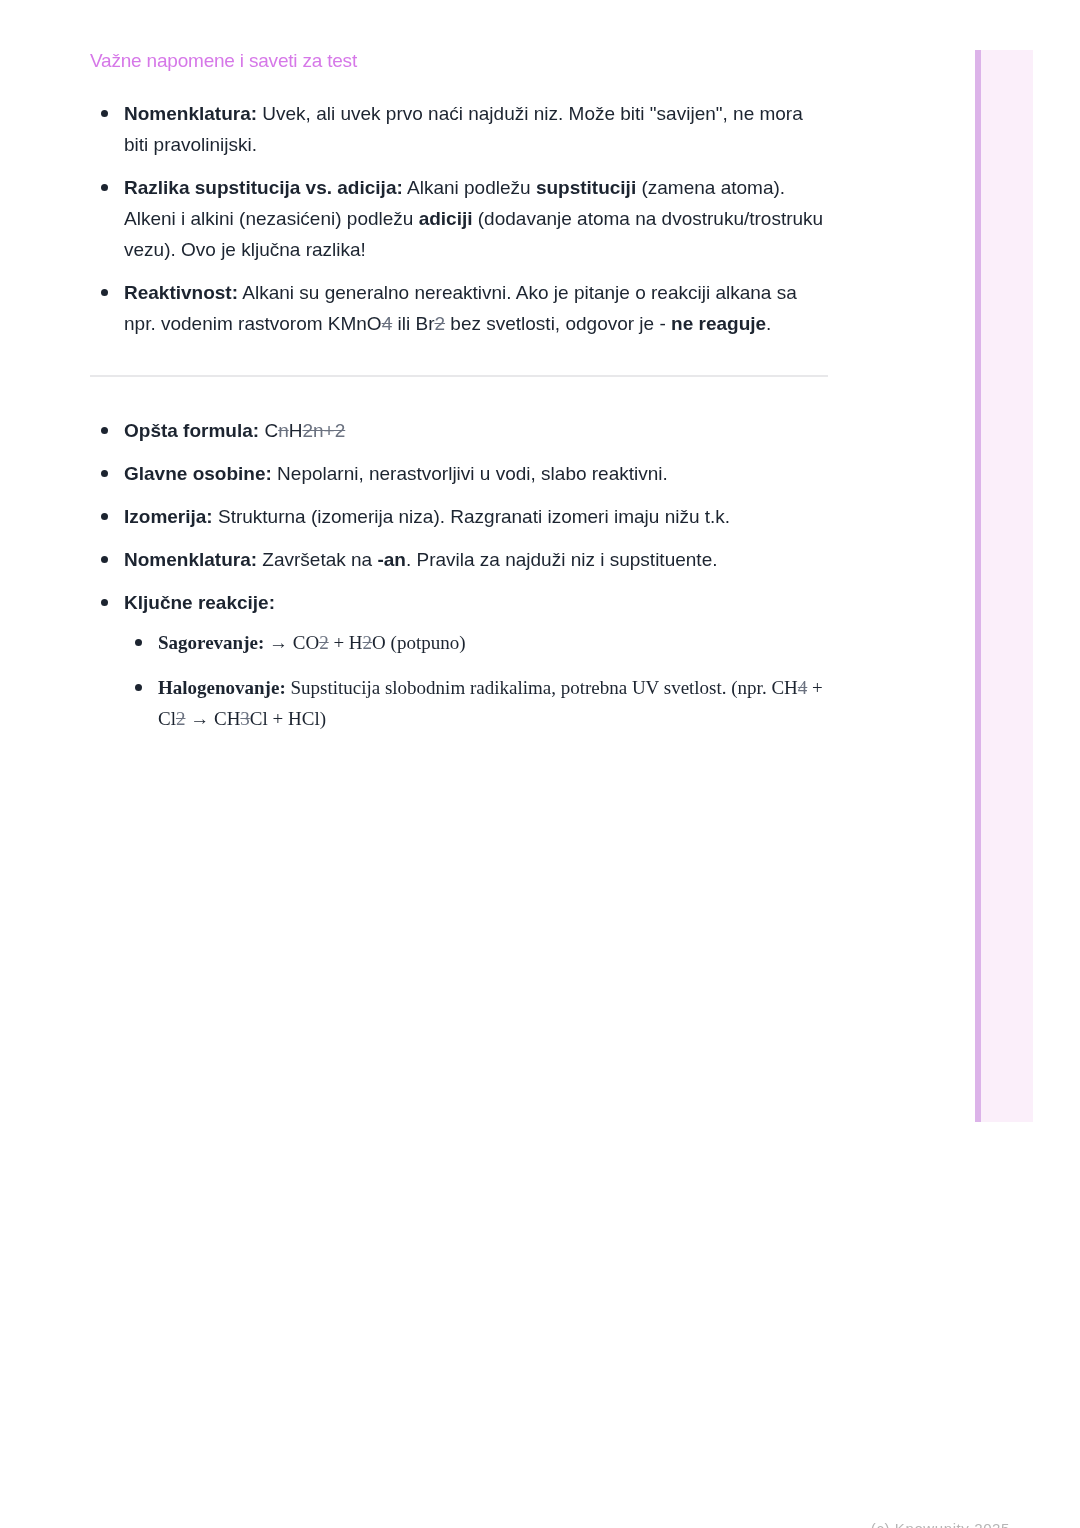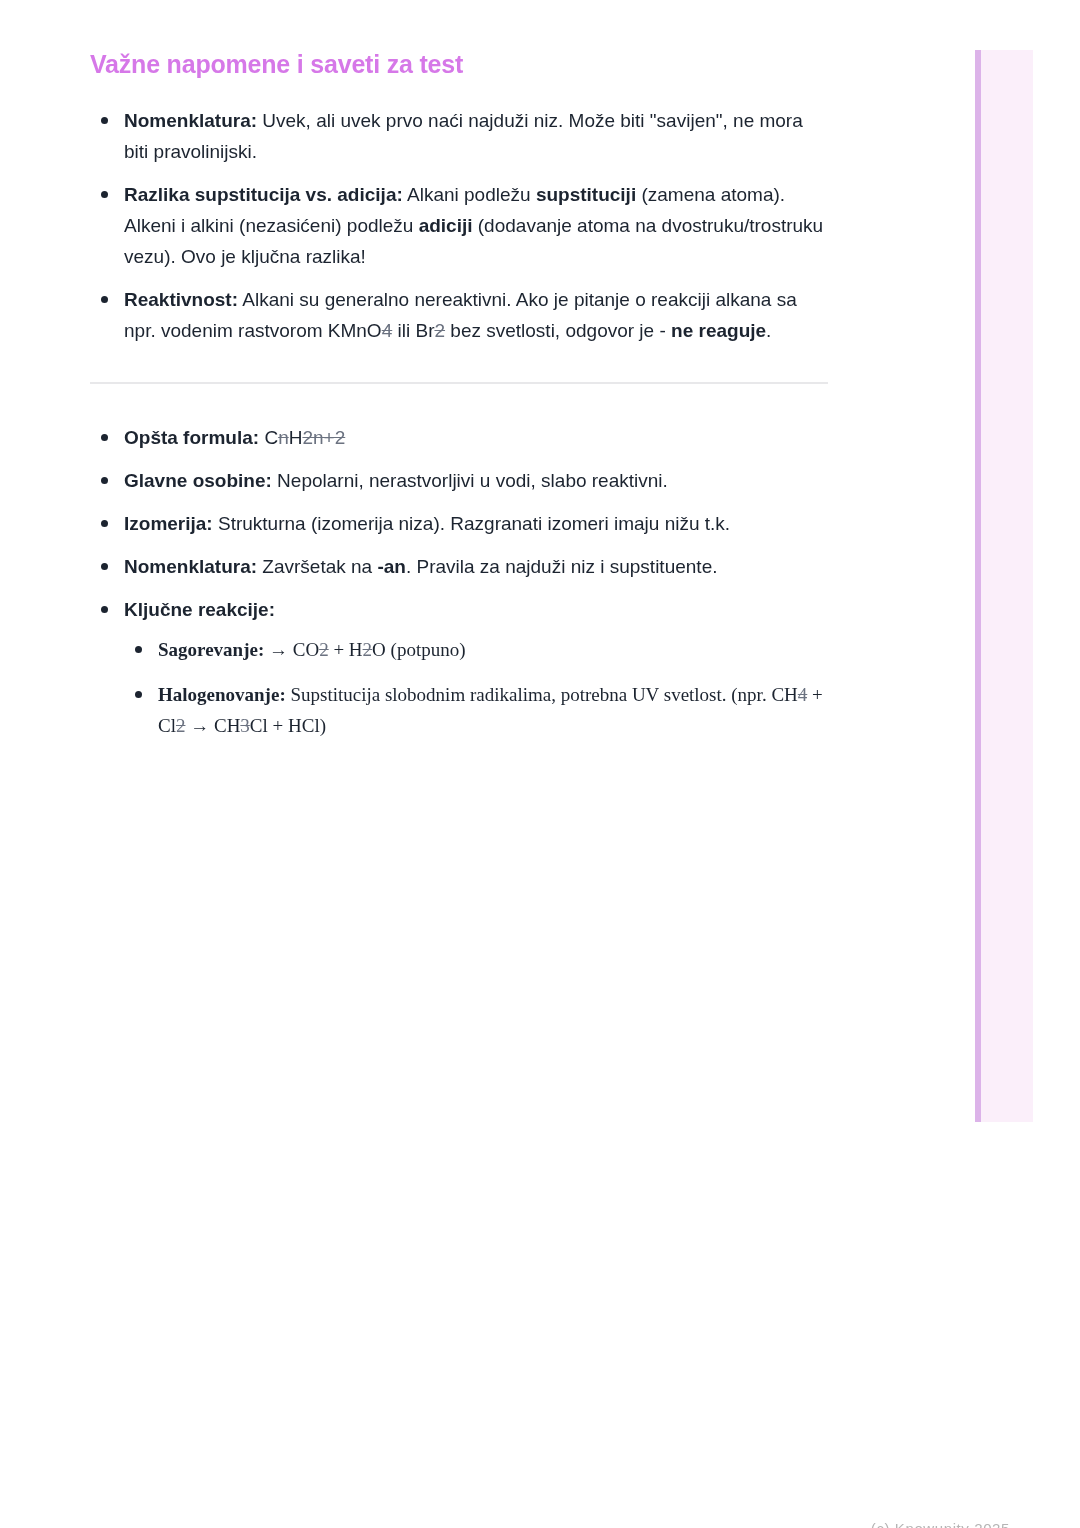--- a/index.html
+++ b/index.html
@@ -20,21 +20,21 @@
   }
   .accent-bar{
     position:absolute;left:975px;top:50px;width:58px;height:1072px;
     background:var(--bar-fill);
     border-left:6px solid var(--bar-border);
   }
   .content{
     position:absolute;left:90px;top:50px;width:740px;
   }
   h2.section-title{
-    font-size:25px;line-height:1.15;font-weight:700;
+    font-size:19px;line-height:1.15;font-weight:400;
     color:var(--accent);letter-spacing:-0.2px;
     margin:0 0 26px 0;
   }
   ul.bullets{list-style:none;margin:0;padding:0;}
   ul.bullets > li{
     position:relative;
     padding-left:34px;
     margin-bottom:12px;
     font-size:19px;
     line-height:31px;

